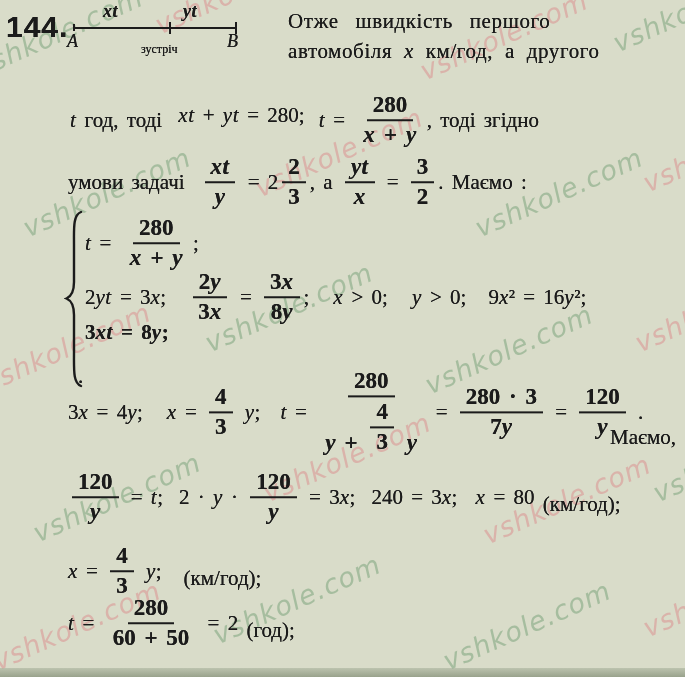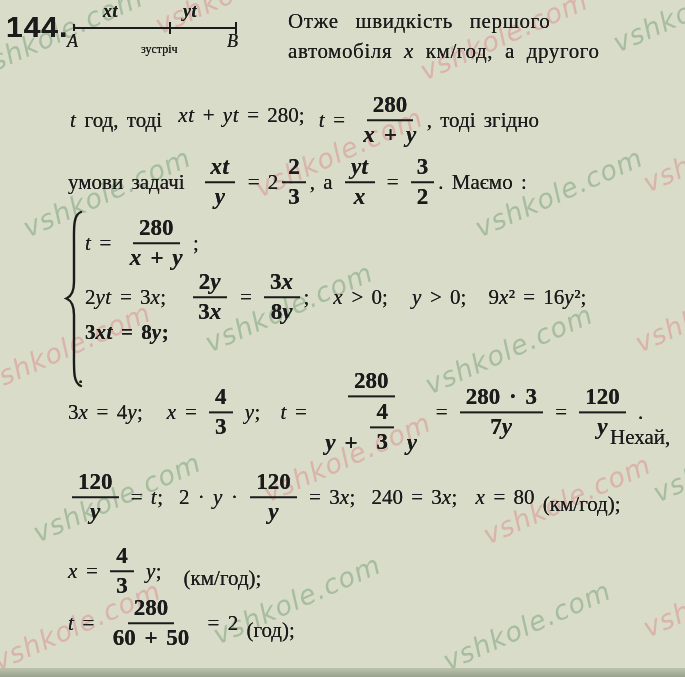--- a/index.html
+++ b/index.html
@@ -96,20 +96,20 @@
     <svg id="system-brace" width="22" height="178" viewBox="0 0 22 178">
       <path d="M17 2 C9 5 10 18 10 34 L10 72 C10 84 6 87 2.5 88.5 C6 90 10 93 10 105 L10 142 C10 160 9 173 17 176" fill="none" stroke="#1b1b1b" stroke-width="2.4" stroke-linecap="round"></path>
     </svg>
 
     <div class="row mathrow" style="left:85px;top:243px;"><span><i>t</i> = </span><span class="frac"><span class="num"><span>280</span></span><span class="den"><span><i>x</i> + <i>y</i></span></span></span><span>;</span></div>
     <div class="row mathrow" style="left:85px;top:297px;"><span>2<i>yt</i> = 3<i>x</i>;</span><span class="gap" style="width: 22px;"></span><span class="frac"><span class="num"><span>2<i>y</i></span></span><span class="den"><span>3<i>x</i></span></span></span><span> = </span><span class="frac"><span class="num"><span>3<i>x</i></span></span><span class="den"><span>8<i>y</i></span></span></span><span>;</span><span class="gap" style="width: 24px;"></span><span><i>x</i> &gt; 0;</span><span class="gap" style="width: 24px;"></span><span><i>y</i> &gt; 0;</span><span class="gap" style="width: 22px;"></span><span>9<i>x</i>² = 16<i>y</i>²;</span></div>
     <div class="row mathrow" style="left:85px;top:332px;font-weight:bold;"><span>3<i>xt</i> = 8<i>y</i>;</span></div>
     <div class="row mathrow" style="left:78px;top:376px;"><span>.</span></div>
 
     <div class="row mathrow" style="left:68px;top:412px;"><span>3<i>x</i> = 4<i>y</i>;</span><span class="gap" style="width: 24px;"></span><span><i>x</i> = </span><span class="frac"><span class="num"><span>4</span></span><span class="den"><span>3</span></span></span><span> <i>y</i>;</span><span class="gap" style="width: 20px;"></span><span><i>t</i> = </span><span class="frac"><span class="num"><span>280</span></span><span class="den"><span><i>y</i> + </span><span class="frac"><span class="num"><span>4</span></span><span class="den"><span>3</span></span></span><span> <i>y</i></span></span></span><span> = </span><span class="frac"><span class="num"><span>280 · 3</span></span><span class="den"><span>7<i>y</i></span></span></span><span> = </span><span class="frac"><span class="num"><span>120</span></span><span class="den"><span><i>y</i></span></span></span><span> .</span></div>
-    <div class="row" style="left:610px;top:424px;"><span>Нехай,</span></div>
+    <div class="row" style="left:610px;top:424px;"><span>Маємо,</span></div>
 
     <div class="row mathrow" style="left:68px;top:497px;"><span class="frac"><span class="num"><span>120</span></span><span class="den"><span><i>y</i></span></span></span><span> = <i>t</i>;</span><span class="gap" style="width: 16px;"></span><span>2 · <i>y</i> · </span><span class="frac"><span class="num"><span>120</span></span><span class="den"><span><i>y</i></span></span></span><span> = 3<i>x</i>;</span><span class="gap" style="width: 16px;"></span><span>240 = 3<i>x</i>;</span><span class="gap" style="width: 18px;"></span><span><i>x</i> = 80 </span><span class="low">(км/год);</span></div>
     <div class="row mathrow" style="left:68px;top:571px;"><span><i>x</i> = </span><span class="frac"><span class="num"><span>4</span></span><span class="den"><span>3</span></span></span><span> <i>y</i>;</span><span class="gap" style="width: 22px;"></span><span class="low">(км/год);</span></div>
     <div class="row mathrow" style="left:68px;top:623px;"><span><i>t</i> = </span><span class="frac"><span class="num"><span>280</span></span><span class="den"><span>60 + 50</span></span></span><span> = 2 </span><span class="low">(год);</span></div>
 
   </div>
 </div>
 
 </body></html>

